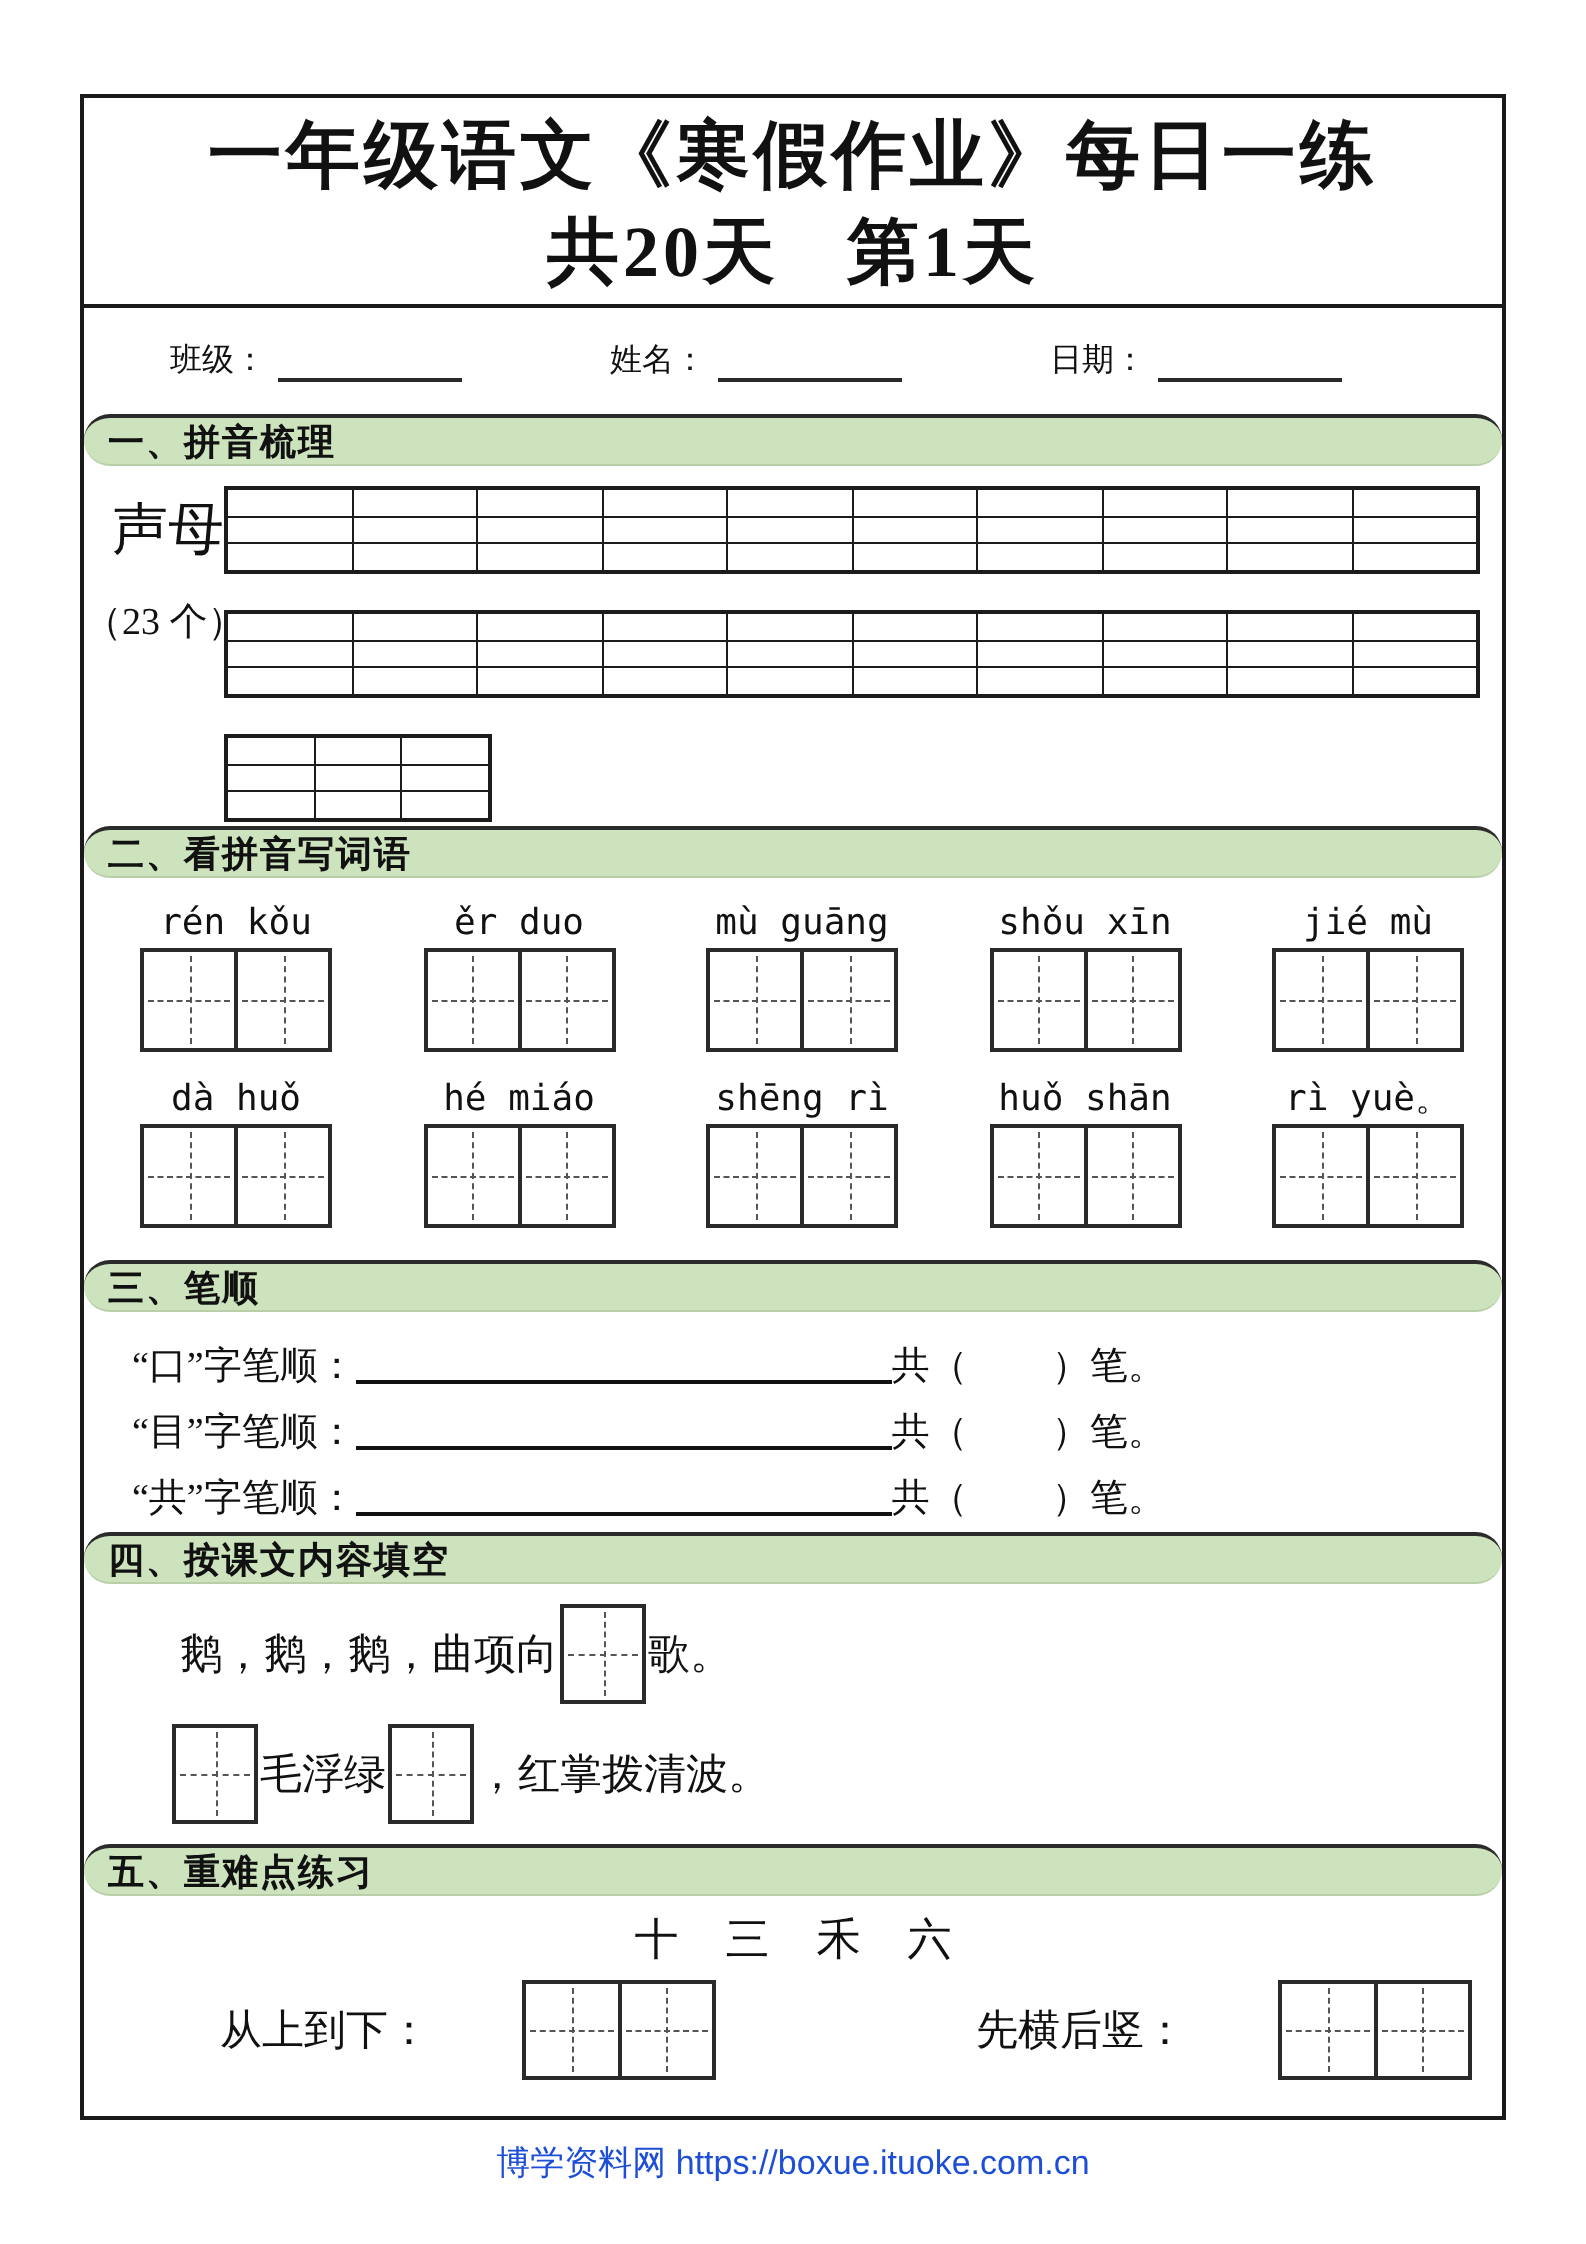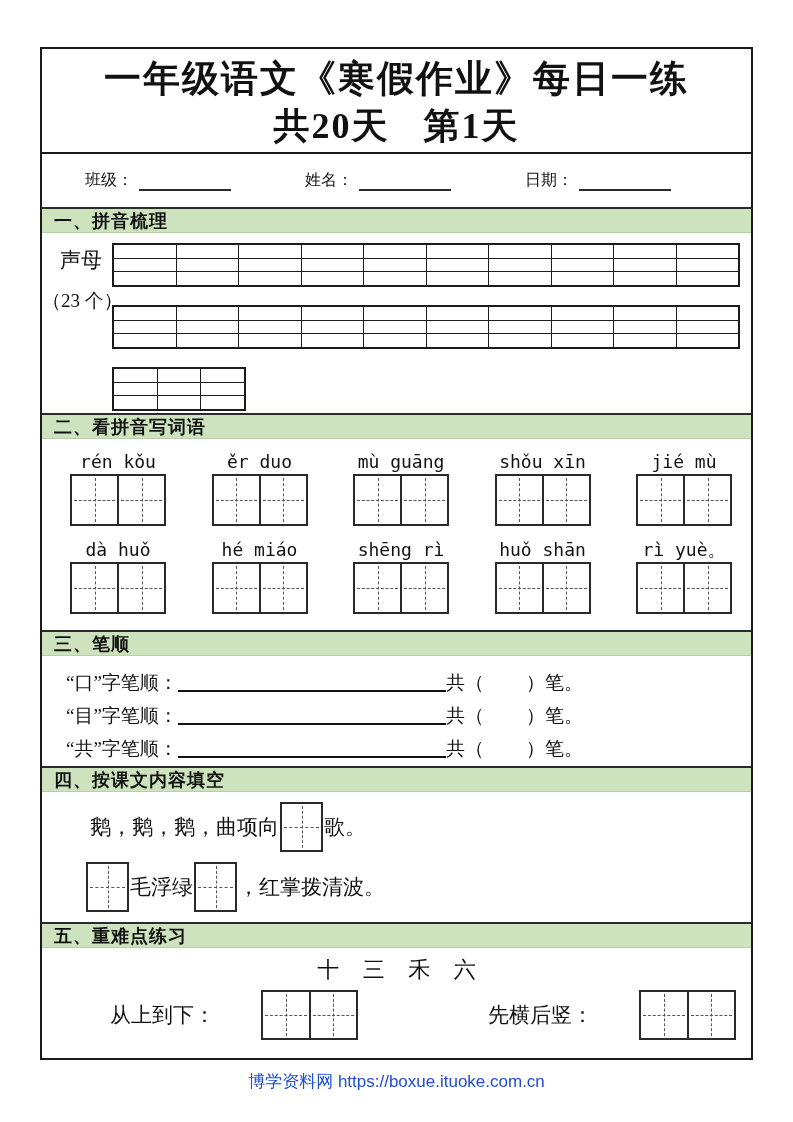--- a/index.html
+++ b/index.html
@@ -19,27 +19,27 @@
 
   
   .info-row { height:53px; display:flex; align-items:center; padding-left:43px; }
   .info-group { width:220px; display:flex; align-items:flex-end; font-size:16px; }
   .blank-line { display:inline-block; width:92px; border-bottom:2px solid #2a2a2a; height:20px; margin-left:6px; }
 
   
   .sec-bar {
     height:26px; background:#cce3bd; border-top:2px solid #2b2b2b; border-bottom:1px solid #b9cfa9;
     font-family:"Liberation Sans","DejaVu Sans",sans-serif; font-weight:700; font-size:18px;
-    display:flex; align-items:center; padding-left:12px; letter-spacing:1px;
+    display:flex; align-items:center; padding-left:12px; letter-spacing:1px;border-radius:13px;
   }
 
   
   .s1-content { height:180px; display:flex; padding-top:10px; }
   .s1-left { width:70px; text-align:center; }
-  .s1-left .lbl1 { font-size:21px; margin-top:3px; margin-left:8px; }
+  .s1-left .lbl1 { font-size:28px; margin-top:3px; margin-left:8px;text-align:right; }
   .s1-left .lbl2 { font-size:19px; margin-top:14px; white-space:nowrap; }
   .s1-grids { flex:1; }
   .pgrid { display:flex; flex-direction:column; border:2px solid #1c1c1c; background:#fff; }
   .pgrid-wide { width:628px; height:44px; }
   .pgrid-small { width:134px; height:44px; }
   .pgrid + .pgrid { margin-top:18px; }
   .pg-row { flex:1; display:flex; }
   .pg-row + .pg-row { border-top:1px solid #1c1c1c; }
   .pg-cell { flex:1; }
   .pg-cell + .pg-cell { border-left:1.5px solid #1c1c1c; }

